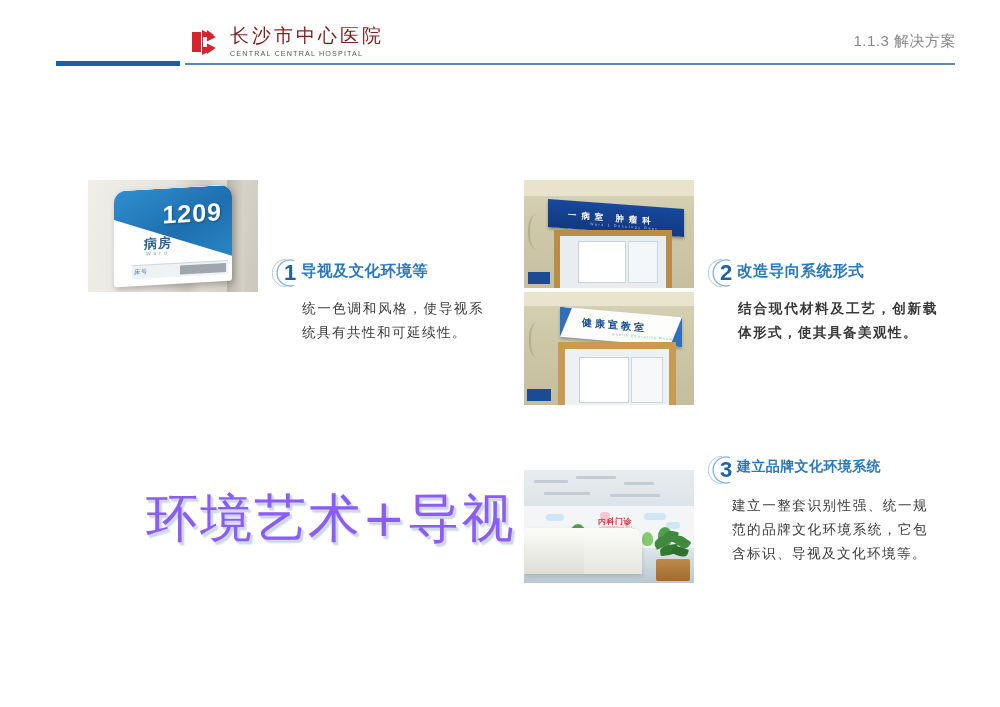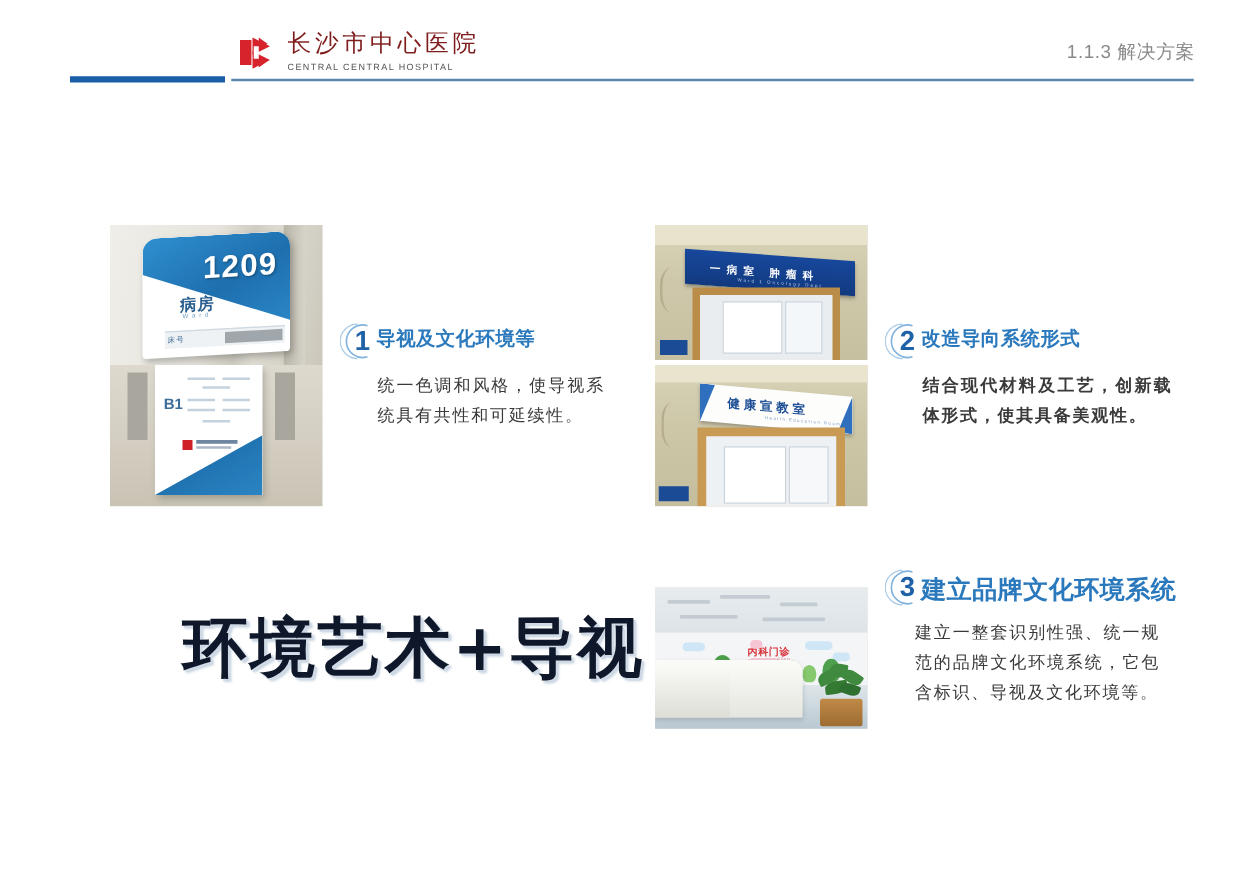--- a/index.html
+++ b/index.html
@@ -174,27 +174,27 @@
     font-size:13.6px;line-height:24px;color:#3a3a3a;
     letter-spacing:1.4px;text-align:justify;
   }
 
   .i1{left:272px;top:258px;width:212px;}
   .i1 .item-body{width:182px;}
   .i2{left:708px;top:258px;width:232px;}
   .i2 .item-body{width:200px;font-weight:bold;}
   .i3{left:708px;top:455px;width:238px;}
   .i3 .item-body{margin-left:24px;width:196px;}
-  .i3 .item-title{font-size:20px;}
+  .i3 .item-title{font-size:14px;}
 
   
   .headline{
     position:absolute;left:146px;top:484px;
     font-family:"DejaVu Sans","Liberation Sans",sans-serif;
-    font-size:52px;font-weight:700;color:#0f172a;
+    font-size:52px;font-weight:400;color:#8b5cf6;
     letter-spacing:2px;white-space:nowrap;
     text-shadow:
       1.5px 1.5px 0 #cfdae6,
       2.5px 2.5px 2px rgba(120,150,180,.45);
   }
 </style>
 </head>
 <body>
 
 <div class="slide">
@@ -232,42 +232,20 @@
       <div class="pa-num">1209</div>
       <div class="pa-cn">病房</div>
       <div class="pa-en">Ward</div>
       <div class="pa-strip">
         <span class="pa-strip-t">床号</span>
         <span class="pa-strip-g"></span>
       </div>
     </div>
   </div>
 
-  <div class="photo pb">
-    <div class="pb-wall"></div>
-    <div class="pb-pan-l"></div>
-    <div class="pb-pan-r"></div>
-    <div class="pb-sign">
-      <div class="pb-blue"></div>
-      <div class="pb-b1">B1</div>
-      <span class="pb-line" style="left:26px;top:10px;width:22px;"></span>
-      <span class="pb-line" style="left:54px;top:10px;width:22px;"></span>
-      <span class="pb-line" style="left:38px;top:17px;width:22px;"></span>
-      <span class="pb-line" style="left:26px;top:27px;width:22px;"></span>
-      <span class="pb-line" style="left:54px;top:27px;width:22px;"></span>
-      <span class="pb-line" style="left:26px;top:35px;width:22px;"></span>
-      <span class="pb-line" style="left:54px;top:35px;width:22px;"></span>
-      <span class="pb-line" style="left:38px;top:44px;width:22px;"></span>
-      <div class="pb-logo">
-        <span class="pb-logo-m"></span>
-        <span class="pb-logo-t"></span>
-        <span class="pb-logo-t2"></span>
-      </div>
-    </div>
-  </div>
 
   <div class="photo pc">
     <div class="pc-wall"></div>
     <div class="pc-ceil"></div>
     <div class="pc-arc"></div>
     <div class="pc-banner">
       <span class="pc-banner-t">一病室 肿瘤科</span>
       <span class="pc-banner-e">Ward 1 Oncology Dept</span>
     </div>
     <div class="pc-frame">

